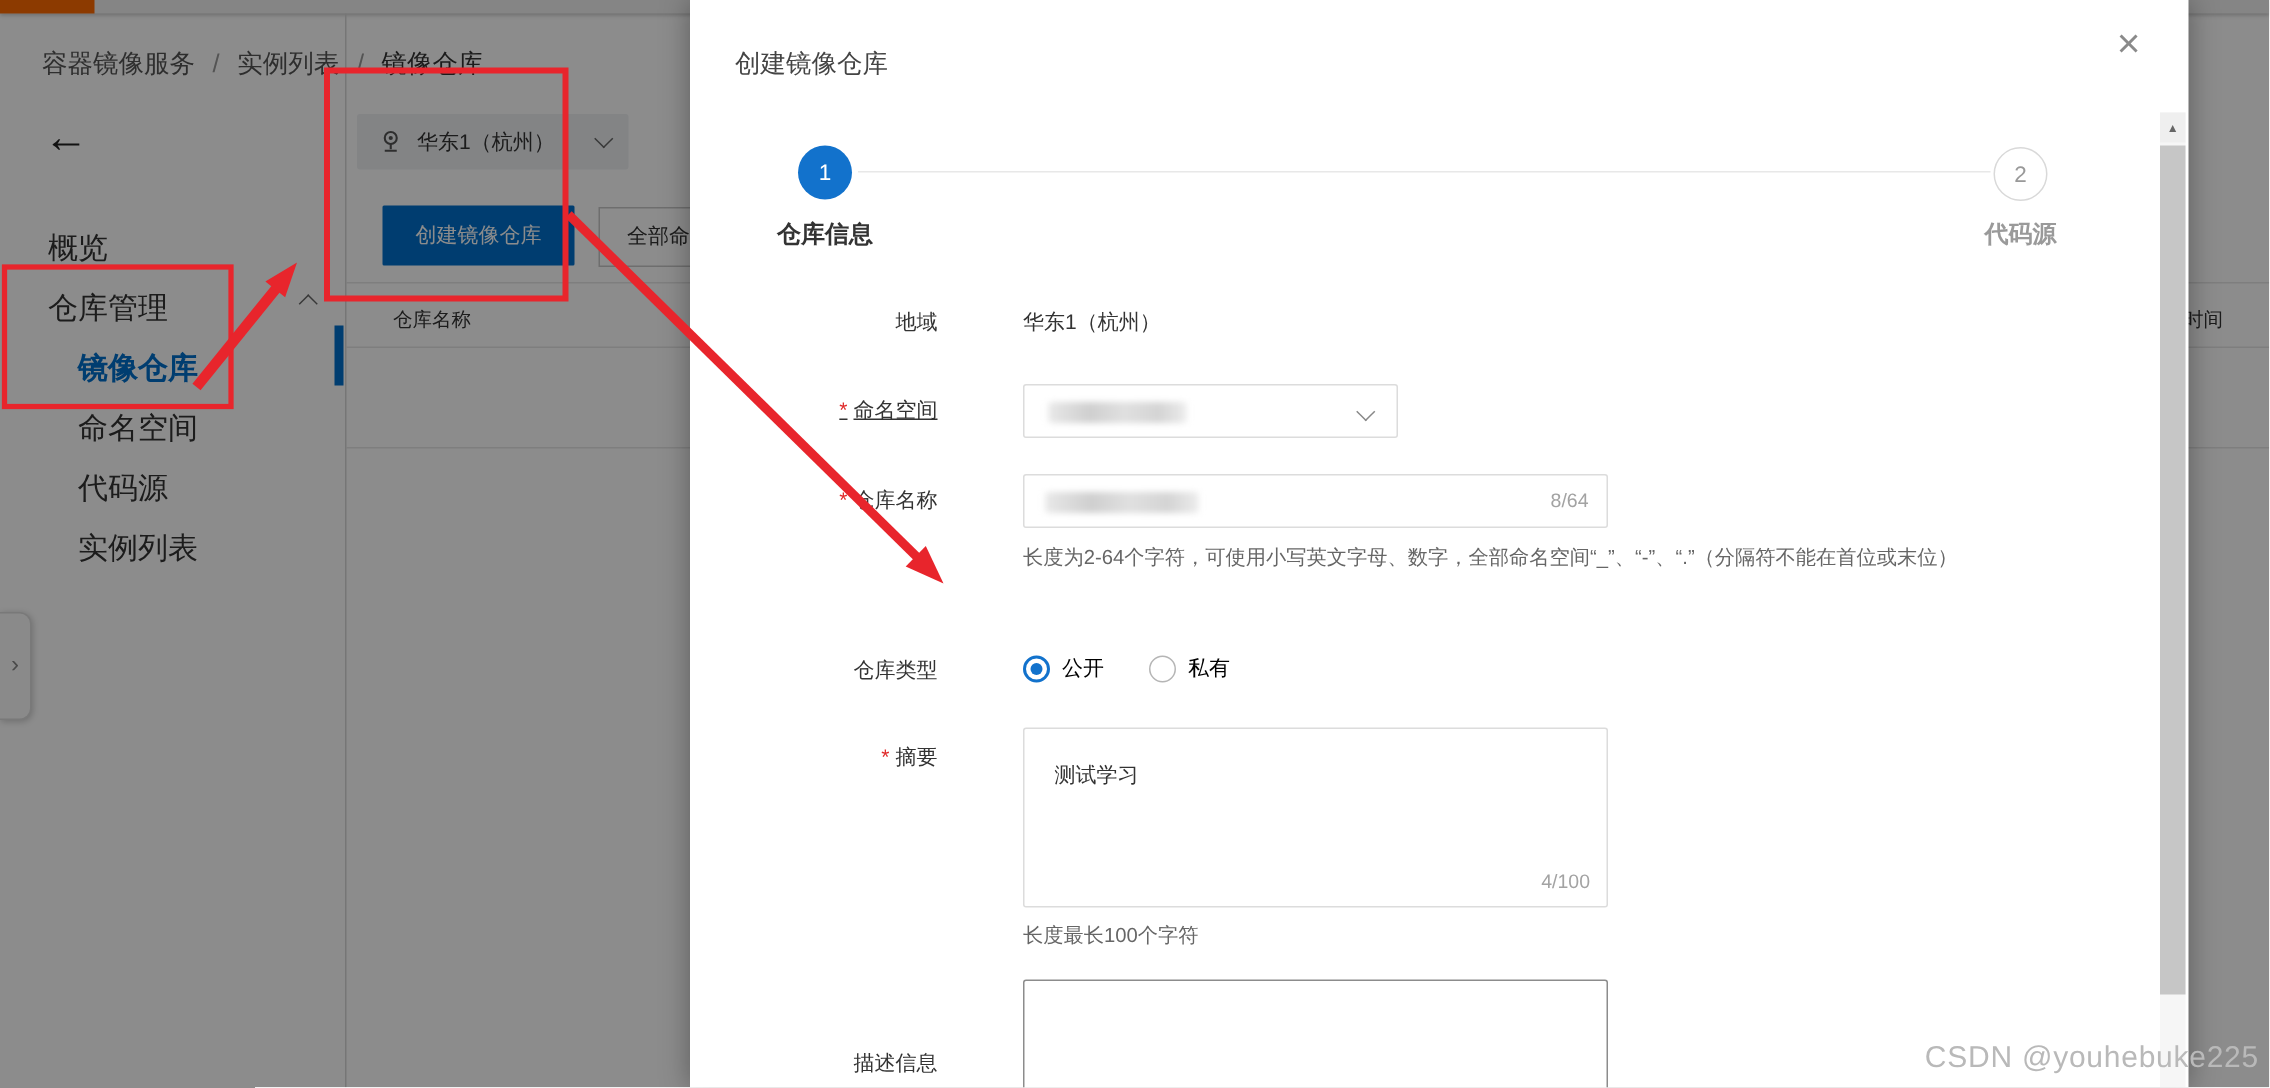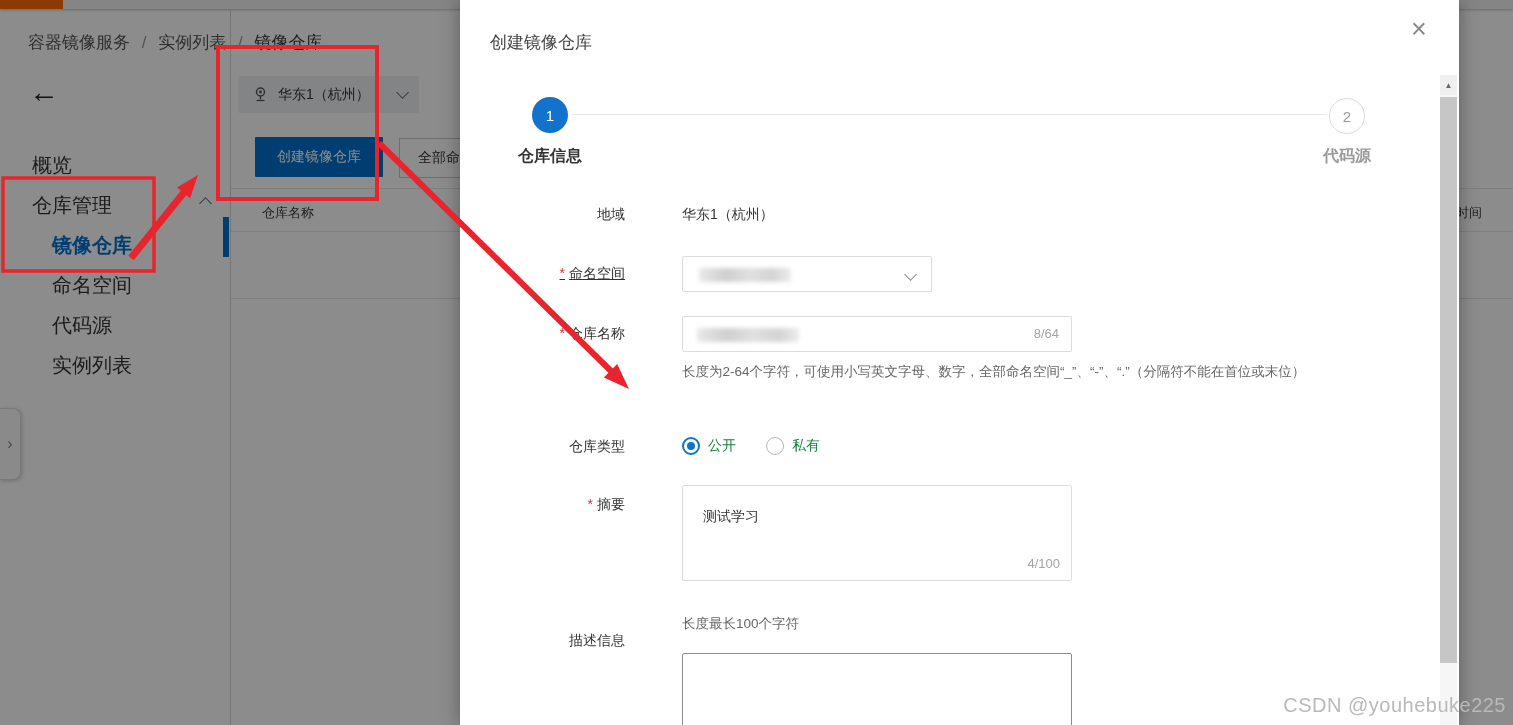--- a/index.html
+++ b/index.html
@@ -52,21 +52,21 @@
   .fvalue{left:222px;font-size:14px;color:#333;}
   .select,.input,.textarea{left:222px;background:#fff;border:1px solid #dcdcdc;box-sizing:border-box;border-radius:2px;}
   .redact{background:linear-gradient(90deg,#e8e8e8 0%,#cfcfcf 30%,#e0e0e0 55%,#d4d4d4 80%,#ececec 100%);filter:blur(2px);border-radius:2px;}
   .counter{font-size:13px;color:#a3a3a3;position:absolute;}
   .hint{left:222px;font-size:13.5px;color:#666;line-height:21px;}
   .radio-row{left:222px;top:437px;display:flex;align-items:center;}
   .radio{width:18px;height:18px;border-radius:50%;box-sizing:border-box;position:relative;cursor:pointer;}
   .radio.on{border:2px solid #1272cc;}
   .radio.on::after{content:"";position:absolute;left:3px;top:3px;width:8px;height:8px;border-radius:50%;background:#1272cc;}
   .radio.off{border:1px solid #b5b5b5;}
-  .radio-label{font-size:14px;color:#15803d;margin-left:8px;margin-right:30px;cursor:pointer;}
+  .radio-label{font-size:14px;color:#000000;margin-left:8px;margin-right:30px;cursor:pointer;}
   .ta-content{position:absolute;left:20px;top:22px;font-size:14px;color:#333;}
   
   .sb-track{left:980px;top:75px;width:17px;height:650px;background:#f6f6f6;}
   .sb-up{left:980px;top:75px;width:17px;height:20px;background:#efefef;display:flex;align-items:center;justify-content:center;font-size:8px;color:#666;cursor:pointer;}
   .sb-thumb{left:980px;top:97px;width:17px;height:566px;background:#c6c6c6;cursor:pointer;}
 
   
   .anno{left:0;top:0;z-index:20;pointer-events:none;}
   .watermark{right:7px;bottom:8px;z-index:30;font-size:20px;color:#b9b9b9;letter-spacing:.5px;pointer-events:none;}
 </style>
@@ -151,27 +151,27 @@
 
     <div class="abs flabel" style="top:438px;">仓库类型</div>
     <div class="abs radio-row">
       <span class="radio on"></span>
       <span class="radio-label">公开</span>
       <span class="radio off"></span>
       <span class="radio-label">私有</span>
     </div>
 
     <div class="abs flabel" style="top:496px;"><span class="req">*</span><span>摘要</span></div>
-    <div class="abs textarea" style="top:485px;width:390px;height:96px;">
+    <div class="abs textarea" style="top:485px;width:390px;height:120px;">
       <div class="ta-content">测试学习</div>
       <span class="counter" style="right:11px;bottom:9px;">4/100</span>
     </div>
     <div class="abs hint" style="top:613px;">长度最长100个字符</div>
 
-    <div class="abs flabel" style="top:632px;">描述信息</div>
+    <div class="abs flabel" style="top:700px;">描述信息</div>
     <div class="abs textarea" style="top:653px;width:390px;height:90px;border-color:#8c8c8c;">
       <div class="ta-content"></div>
     </div>
 
     <div class="abs sb-track"></div>
     <div class="abs sb-up">▲</div>
     <div class="abs sb-thumb"></div>
   </div>
 
   <svg class="abs anno" width="1513" height="725" viewBox="0 0 1513 725">

